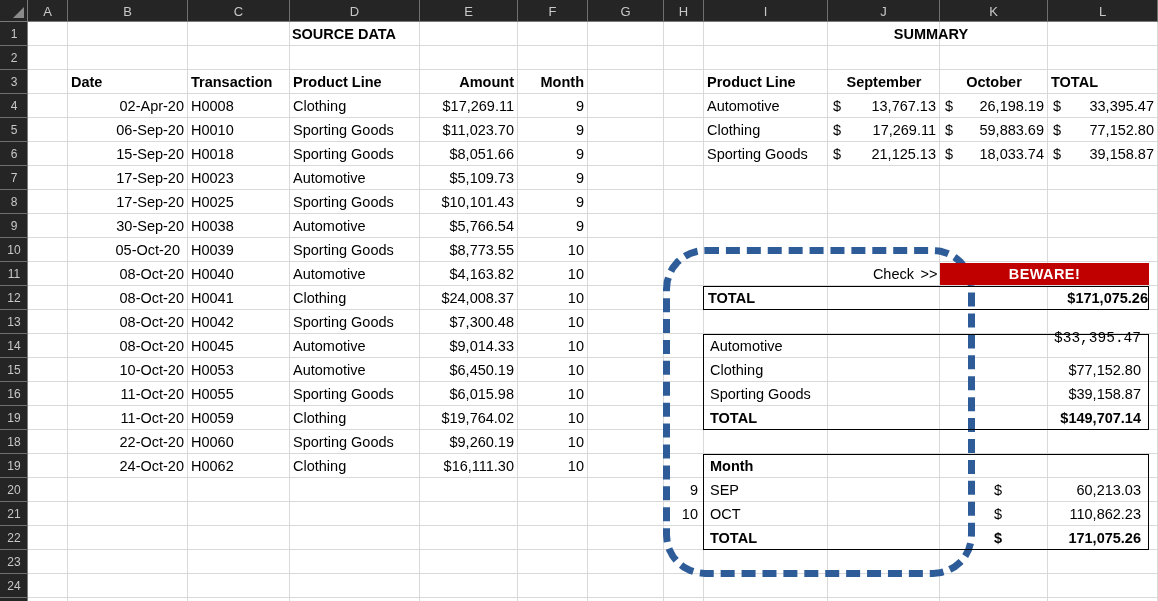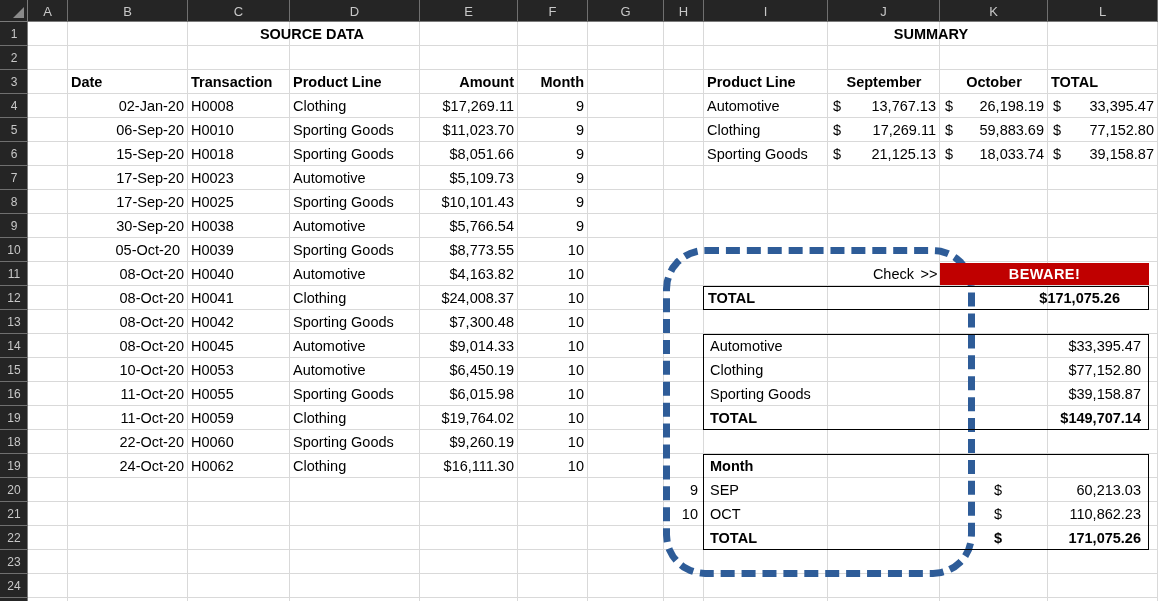--- a/index.html
+++ b/index.html
@@ -167,28 +167,28 @@
       <div class="hline" style="top: 453px;"></div>
       <div class="hline" style="top: 477px;"></div>
       <div class="hline" style="top: 501px;"></div>
       <div class="hline" style="top: 525px;"></div>
       <div class="hline" style="top: 549px;"></div>
       <div class="hline" style="top: 573px;"></div>
       <div class="hline" style="top: 597px;"></div>
     </div>
 
   <div id="cells">
-      <div class="cell ac bold" style="left: 52px; top: 22px; width: 520px;">SOURCE DATA</div>
+      <div class="cell ac bold" style="left: 84px; top: 22px; width: 520px;">SOURCE DATA</div>
       <div class="cell ac bold" style="left: 704px; top: 22px; width: 454px;">SUMMARY</div>
       <div class="cell al bold" style="left: 68px; top: 70px; width: 120px;">Date</div>
       <div class="cell al bold" style="left: 188px; top: 70px; width: 102px;">Transaction</div>
       <div class="cell al bold" style="left: 290px; top: 70px; width: 130px;">Product Line</div>
       <div class="cell ar bold" style="left: 420px; top: 70px; width: 98px;">Amount</div>
       <div class="cell ar bold" style="left: 518px; top: 70px; width: 70px;">Month</div>
-      <div class="cell ar" style="left: 68px; top: 94px; width: 120px;">02-Jan-20</div>
+      <div class="cell ar" style="left: 68px; top: 94px; width: 120px;">02-Apr-20</div>
       <div class="cell al" style="left: 188px; top: 94px; width: 102px;">H0008</div>
       <div class="cell al" style="left: 290px; top: 94px; width: 130px;">Clothing</div>
       <div class="cell ar" style="left: 420px; top: 94px; width: 98px;">$17,269.11</div>
       <div class="cell ar" style="left: 518px; top: 94px; width: 70px;">9</div>
       <div class="cell ar" style="left: 68px; top: 118px; width: 120px;">06-Sep-20</div>
       <div class="cell al" style="left: 188px; top: 118px; width: 102px;">H0010</div>
       <div class="cell al" style="left: 290px; top: 118px; width: 130px;">Sporting Goods</div>
       <div class="cell ar" style="left: 420px; top: 118px; width: 98px;">$11,023.70</div>
       <div class="cell ar" style="left: 518px; top: 118px; width: 70px;">9</div>
       <div class="cell ar" style="left: 68px; top: 142px; width: 120px;">15-Sep-20</div>
@@ -306,24 +306,24 @@
       </div>
     </div>
 
   <div id="callout-layer">
       <div class="callout" style="left: 663px; top: 247px; width: 312px; height: 330px; border-color: rgb(46, 92, 152);"></div>
       <div class="cell ar" style="left: 704px; top: 262px; width: 214px;">Check</div>
       <div class="cell ac" style="left: 918px; top: 262px; width: 22px;">&gt;&gt;</div>
       <div class="beware" style="left: 940px; top: 263px; width: 209px; background: rgb(192, 0, 0);">BEWARE!</div>
       <div class="boxed" style="left: 703px; top: 286px; width: 446px; height: 24px;"></div>
       <div class="cell al bold" style="left: 705px; top: 286px; width: 120px;">TOTAL</div>
-      <div class="cell ar bold" style="left: 948px; top: 286px; width: 176px; padding-left: 41px;">$171,075.26</div>
+      <div class="cell ar bold" style="left: 976px; top: 286px; width: 176px; padding-left: 41px;">$171,075.26</div>
       <div class="boxed" style="left: 703px; top: 334px; width: 446px; height: 96px;"></div>
       <div class="cell al" style="left: 707px; top: 334px; width: 160px;">Automotive</div>
-      <div class="cell ar" style="left: 969px; top: 334px; width: 176px;">$33,395.47</div>
+      <div class="cell ar" style="left: 969px; top: 326px; width: 176px; font-family: Liberation Mono, monospace;">$33,395.47</div>
       <div class="cell al" style="left: 707px; top: 358px; width: 160px;">Clothing</div>
       <div class="cell ar" style="left: 969px; top: 358px; width: 176px; text-align: center;">$77,152.80</div>
       <div class="cell al" style="left: 707px; top: 382px; width: 160px;">Sporting Goods</div>
       <div class="cell ar" style="left: 969px; top: 382px; width: 176px;">$39,158.87</div>
       <div class="cell al bold" style="left: 707px; top: 406px; width: 160px;">TOTAL</div>
       <div class="cell ar bold" style="left: 969px; top: 406px; width: 176px;">$149,707.14</div>
       <div class="boxed" style="left: 703px; top: 454px; width: 446px; height: 96px;"></div>
       <div class="cell al bold" style="left: 707px; top: 454px; width: 160px;">Month</div>
       <div class="cell ar" style="left: 664px; top: 478px; width: 38px;">9</div>
       <div class="cell al" style="left: 707px; top: 478px; width: 120px;">SEP</div>

